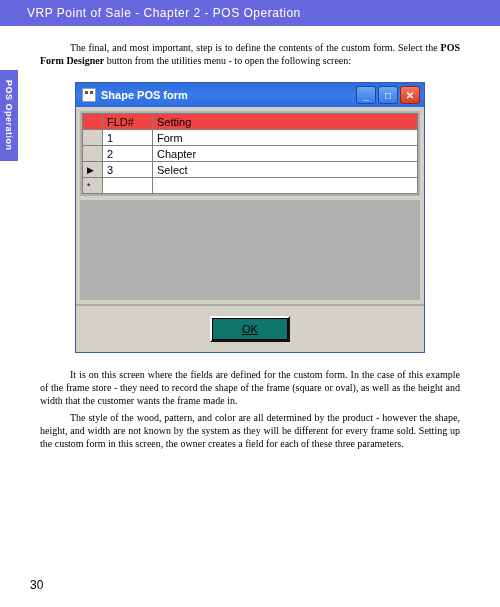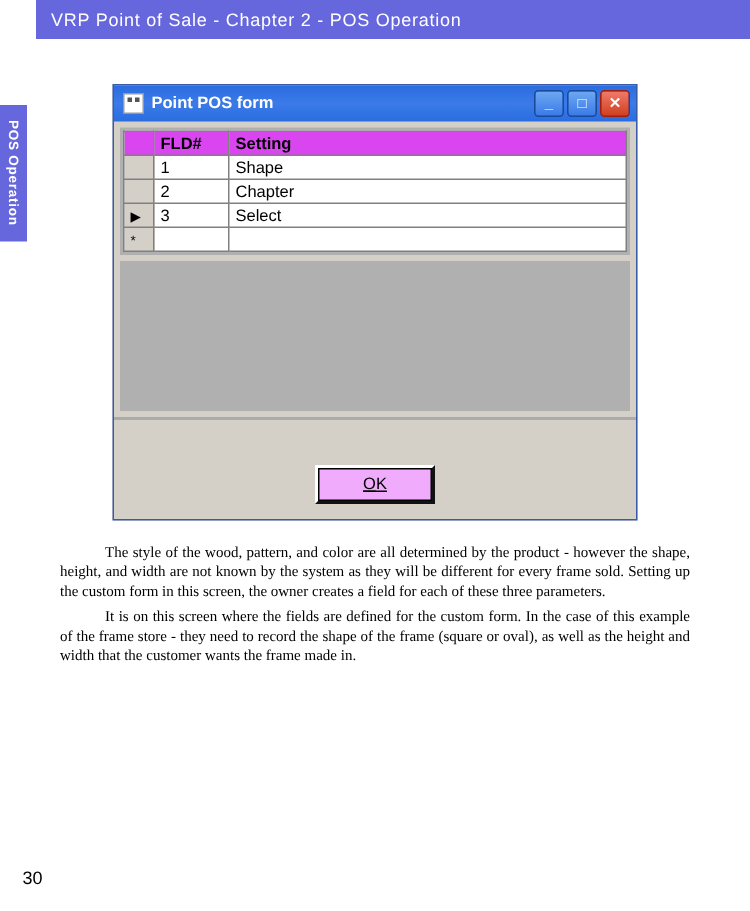--- a/index.html
+++ b/index.html
@@ -8,23 +8,22 @@
       height: 607px;
       background: #ffffff;
       font-family: Georgia, 'Times New Roman', serif;
       position: relative;
     }
     .header {
       background: #6666dd;
       color: #ffffff;
       font-family: Arial, sans-serif;
       font-size: 12px;
-      padding: 6px 10px;
+      padding: 6px 27px;
       letter-spacing: 0.5px;
-      margin-left: 24px;
     }
     .side-tab {
       position: absolute;
       left: 0;
       top: 70px;
       background: #6666dd;
       color: #ffffff;
       font-family: Arial, sans-serif;
       font-size: 9px;
       font-weight: bold;
@@ -102,22 +101,22 @@
       background: #ffffff;
       font-size: 11px;
     }
     .grid-table th, .grid-table td {
       border: 1px solid #808080;
       padding: 1px 4px;
       height: 16px;
       text-align: left;
     }
     .grid-table th {
-      background: #d946ef;
-      font-weight: bold;
+      background: #ef4444;
+      font-weight: normal;
       color: #000;
     }
     .row-header {
       background: #d4d0c8;
       width: 20px;
       text-align: center;
     }
     .selector { font-size: 9px; }
     .empty-grid {
       background: #b0b0b0;
@@ -125,75 +124,77 @@
       margin: 0 4px 4px 4px;
     }
     .bottom-panel {
       background: #d4d0c8;
       border-top: 2px inset #fff;
       padding: 10px;
       display: flex;
       justify-content: center;
     }
     .ok-button {
-      background: #f0abfc;
+      background: #0f766e;
       border: 2px outset #fff;
       border-bottom-color: #666;
       border-right-color: #666;
       padding: 5px 30px;
       font-family: Tahoma, Arial, sans-serif;
       font-size: 11px;
       box-shadow: inset 0 0 0 1px #000;
       text-decoration: underline;
       text-decoration-color: #000;
-      margin-top: 20px;
     }
     .ok-button span { text-decoration: none; }
     .page-number {
       position: absolute;
       bottom: 15px;
-      left: 15px;
+      left: 30px;
       font-size: 12px;
       font-family: Arial, sans-serif;
     }
   </style>
 </head>
 <body>
 
 <div class="header">VRP Point of Sale - Chapter 2 - POS Operation</div>
 
 <div class="side-tab">POS Operation</div>
 
 <div class="content">
+  <p class="para">
+    <span>The final, and most important, step is to define the contents of the custom form.  Select the </span><span class="bold">POS Form Designer</span><span> button from the utilities menu - to open the following screen:</span>
+  </p>
 
   <div class="window-container">
     <div class="window">
       <div class="titlebar">
         <div class="titlebar-left">
           <span class="titlebar-icon"></span>
-          <span class="titlebar-text">Point POS form</span>
+          <span class="titlebar-text">Shape POS form</span>
         </div>
         <div class="window-buttons">
           <div class="win-btn">_</div>
           <div class="win-btn">□</div>
           <div class="win-btn close">✕</div>
         </div>
       </div>
       <div class="grid-area">
         <table class="grid-table">
           <tbody>
               <tr>
             <th class="row-header"></th>
             <th style="width:50px">FLD#</th>
             <th>Setting</th>
           </tr>
           <tr>
             <td class="row-header"></td>
             <td>1</td>
-            <td>Shape</td>
+            <td>Form</td>
           </tr>
           <tr>
             <td class="row-header"></td>
             <td>2</td>
             <td>Chapter</td>
           </tr>
           <tr>
             <td class="row-header selector">▶</td>
             <td>3</td>
             <td>Select</td>
@@ -206,17 +207,17 @@
         </tbody>
           </table>
       </div>
       <div class="empty-grid"></div>
       <div class="bottom-panel">
         <button class="ok-button"><u>O</u><span>K</span></button>
       </div>
     </div>
   </div>
 
+  <p class="para">It is on this screen where the fields are defined for the custom form.  In the case of this example of the frame store - they need to record the shape of the frame (square or oval), as well as the height and width that the customer wants the frame made in.</p>
   <p class="para">The style of the wood, pattern, and color are all determined by the product - however the shape, height, and width are not known by the system as they will be different for every frame sold.  Setting up the custom form in this screen, the owner creates a field for each of these three parameters.</p>
-  <p class="para">It is on this screen where the fields are defined for the custom form.  In the case of this example of the frame store - they need to record the shape of the frame (square or oval), as well as the height and width that the customer wants the frame made in.</p>
 </div>
 
 <div class="page-number">30</div>
 
 </body></html>

